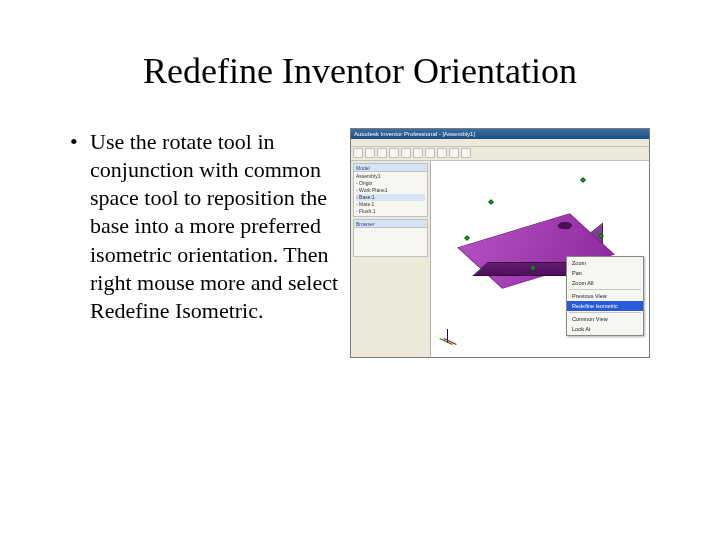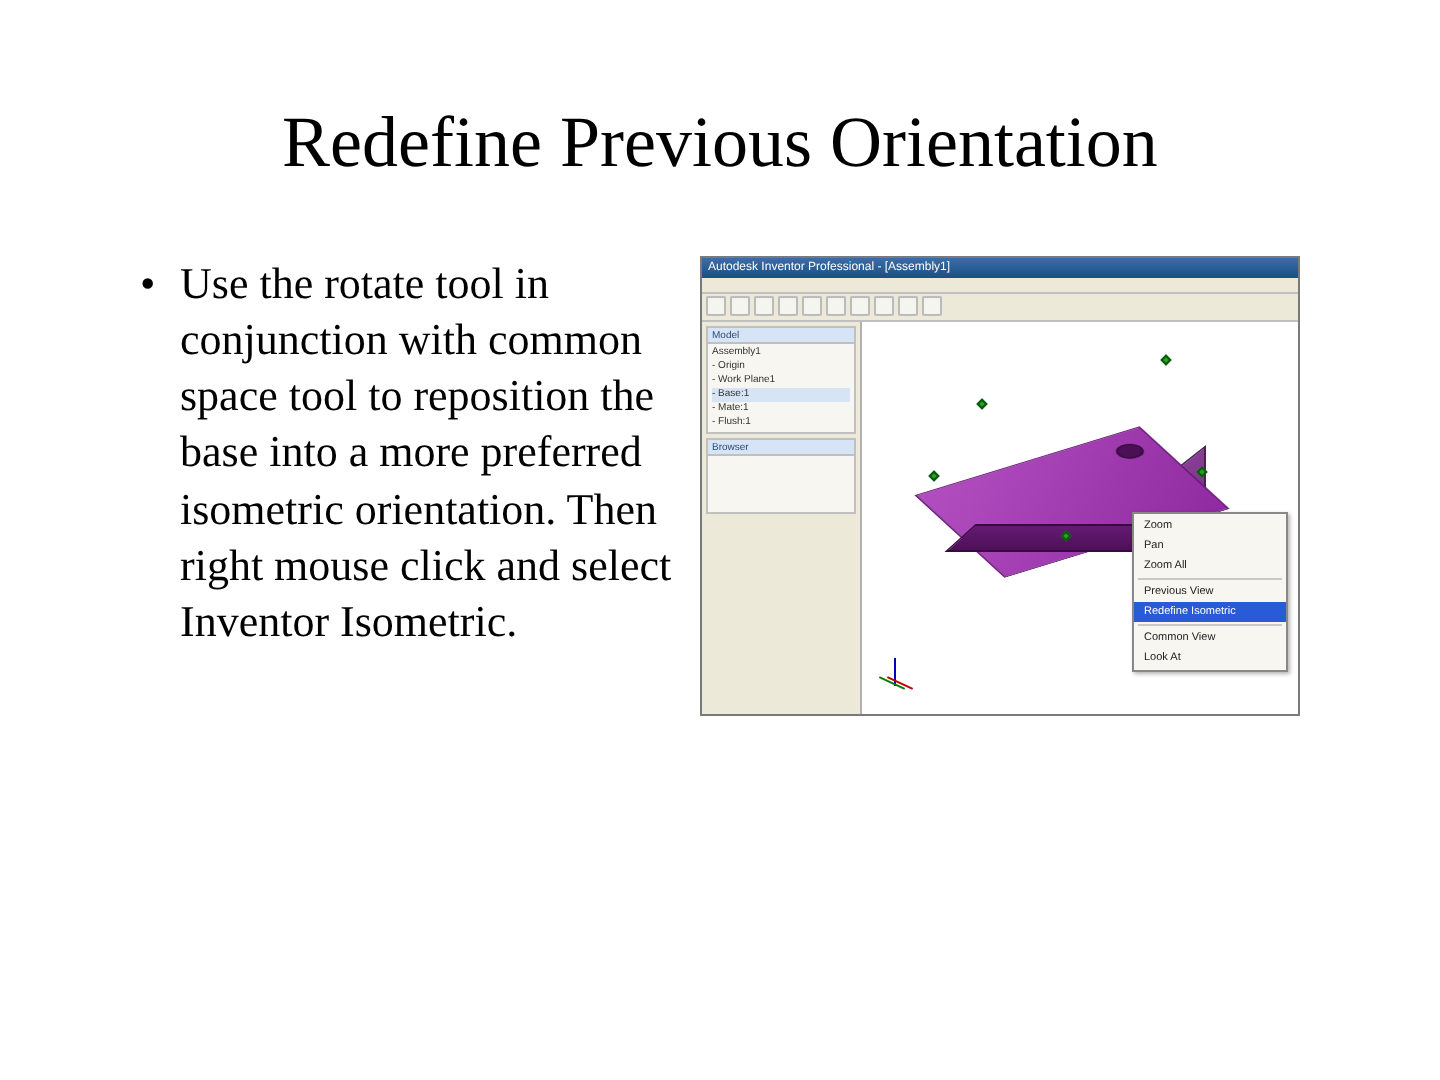--- a/index.html
+++ b/index.html
@@ -211,28 +211,28 @@
   .ctx-sep { height: 0; border-top: 1px solid #c8c8c8; margin: 1px 2px; }
   .ctx-item.hl {
     background: #2a5bd7;
     color: #fff;
   }
 </style>
 </head>
 <body>
 
 <div class="slide">
-  <h1 class="title">Redefine Previous Orientation</h1>
+  <h1 class="title">Redefine Inventor Orientation</h1>
 
   <div class="content-row">
 
     <div class="bullet-col">
       <div class="bullet-item">
         <div class="bullet-mark">•</div>
-        <div class="bullet-text">Use the rotate tool in conjunction with common space tool to reposition the base into a more preferred isometric orientation. Then right mouse click and select Inventor Isometric.</div>
+        <div class="bullet-text">Use the rotate tool in conjunction with common space tool to reposition the base into a more preferred isometric orientation. Then right mouse more and select Redefine Isometric.</div>
       </div>
     </div>
 
     <div class="figure-col">
       <div class="app-window">
         <div class="app-titlebar">Autodesk Inventor Professional - [Assembly1]</div>
         <div class="app-menubar"></div>
         <div class="app-toolbar">
           <div class="tool-btn"></div>
           <div class="tool-btn"></div>

